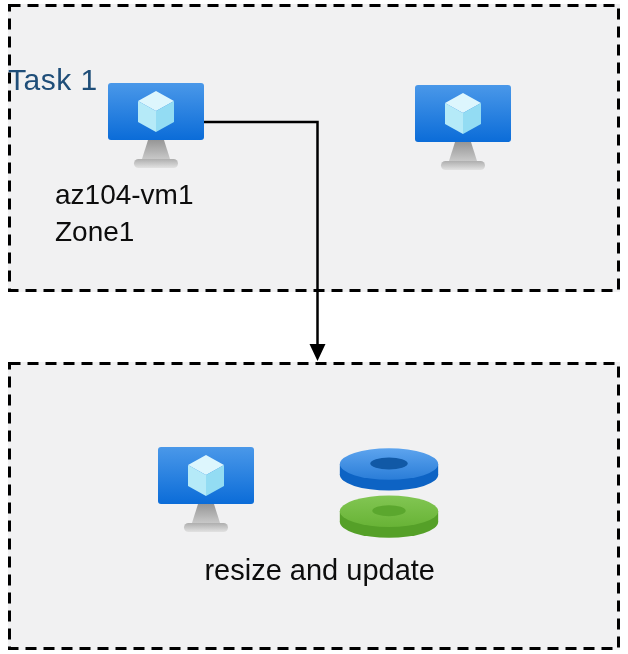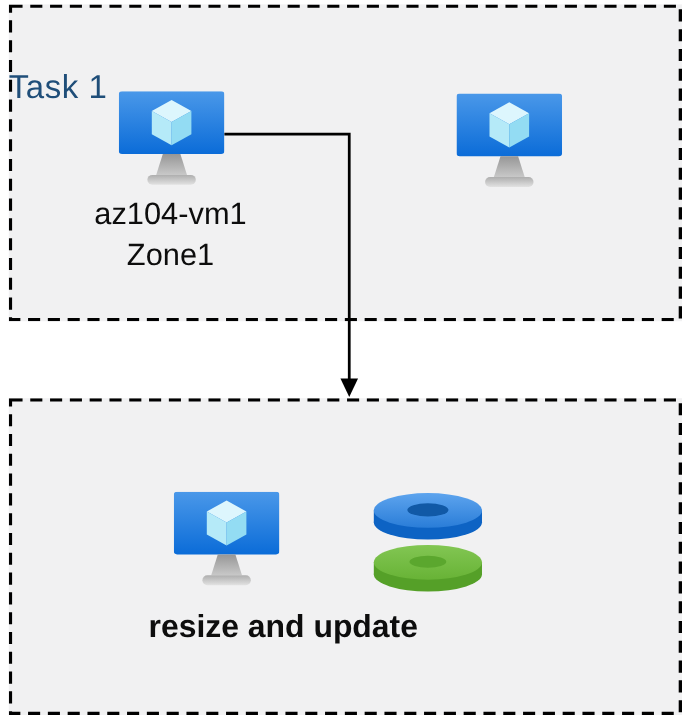--- a/index.html
+++ b/index.html
@@ -12,26 +12,26 @@
     background:#f1f1f2;box-sizing:border-box;
   }
   #task1-box{top:4px;}
   #task2-box{top:362px;}
   .dash-border{position:absolute;left:0;top:0;pointer-events:none;}
   .box-title{
     position:absolute;left:0;top:16px;width:100%;
     font-size:30px;color:#1f4e79;letter-spacing:0.5px;margin-top:43px;
   }
   .vm-label{
-    position:absolute;width:200px;text-align:center;
+    position:absolute;width:200px;text-align:left;
     font-size:28px;line-height:37px;color:#0d0d0d;
   }
   .caption{
-    position:absolute;width:300px;text-align:left;
-    font-size:29px;color:#0d0d0d;font-weight:bold;
+    position:absolute;width:300px;text-align:right;
+    font-size:29px;color:#0d0d0d;
   }
   .icon{position:absolute;}
   .arrow-layer{position:absolute;left:0;top:0;pointer-events:none;z-index:5;}
   .defs-holder{position:absolute;width:0;height:0;overflow:hidden;}
 </style>
 </head>
 <body>
 
 <svg class="defs-holder" aria-hidden="true">
   <defs>

